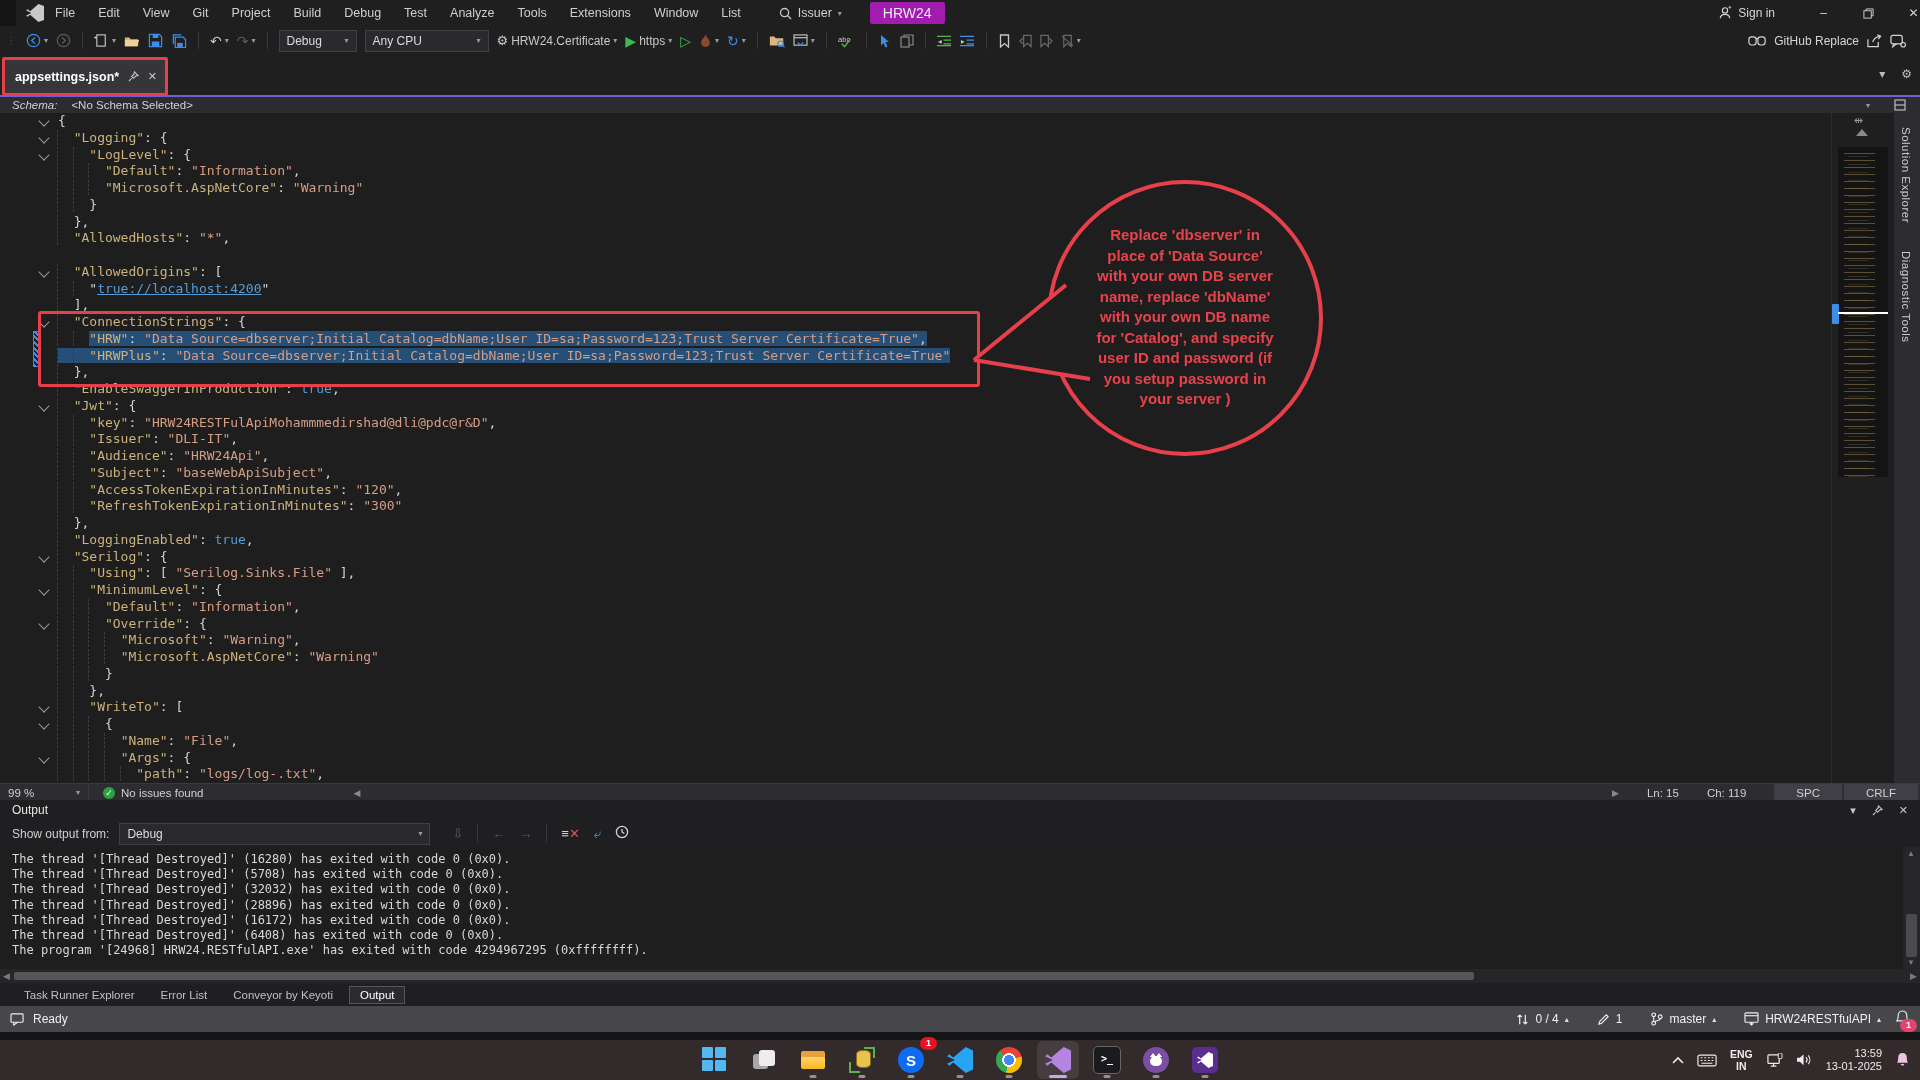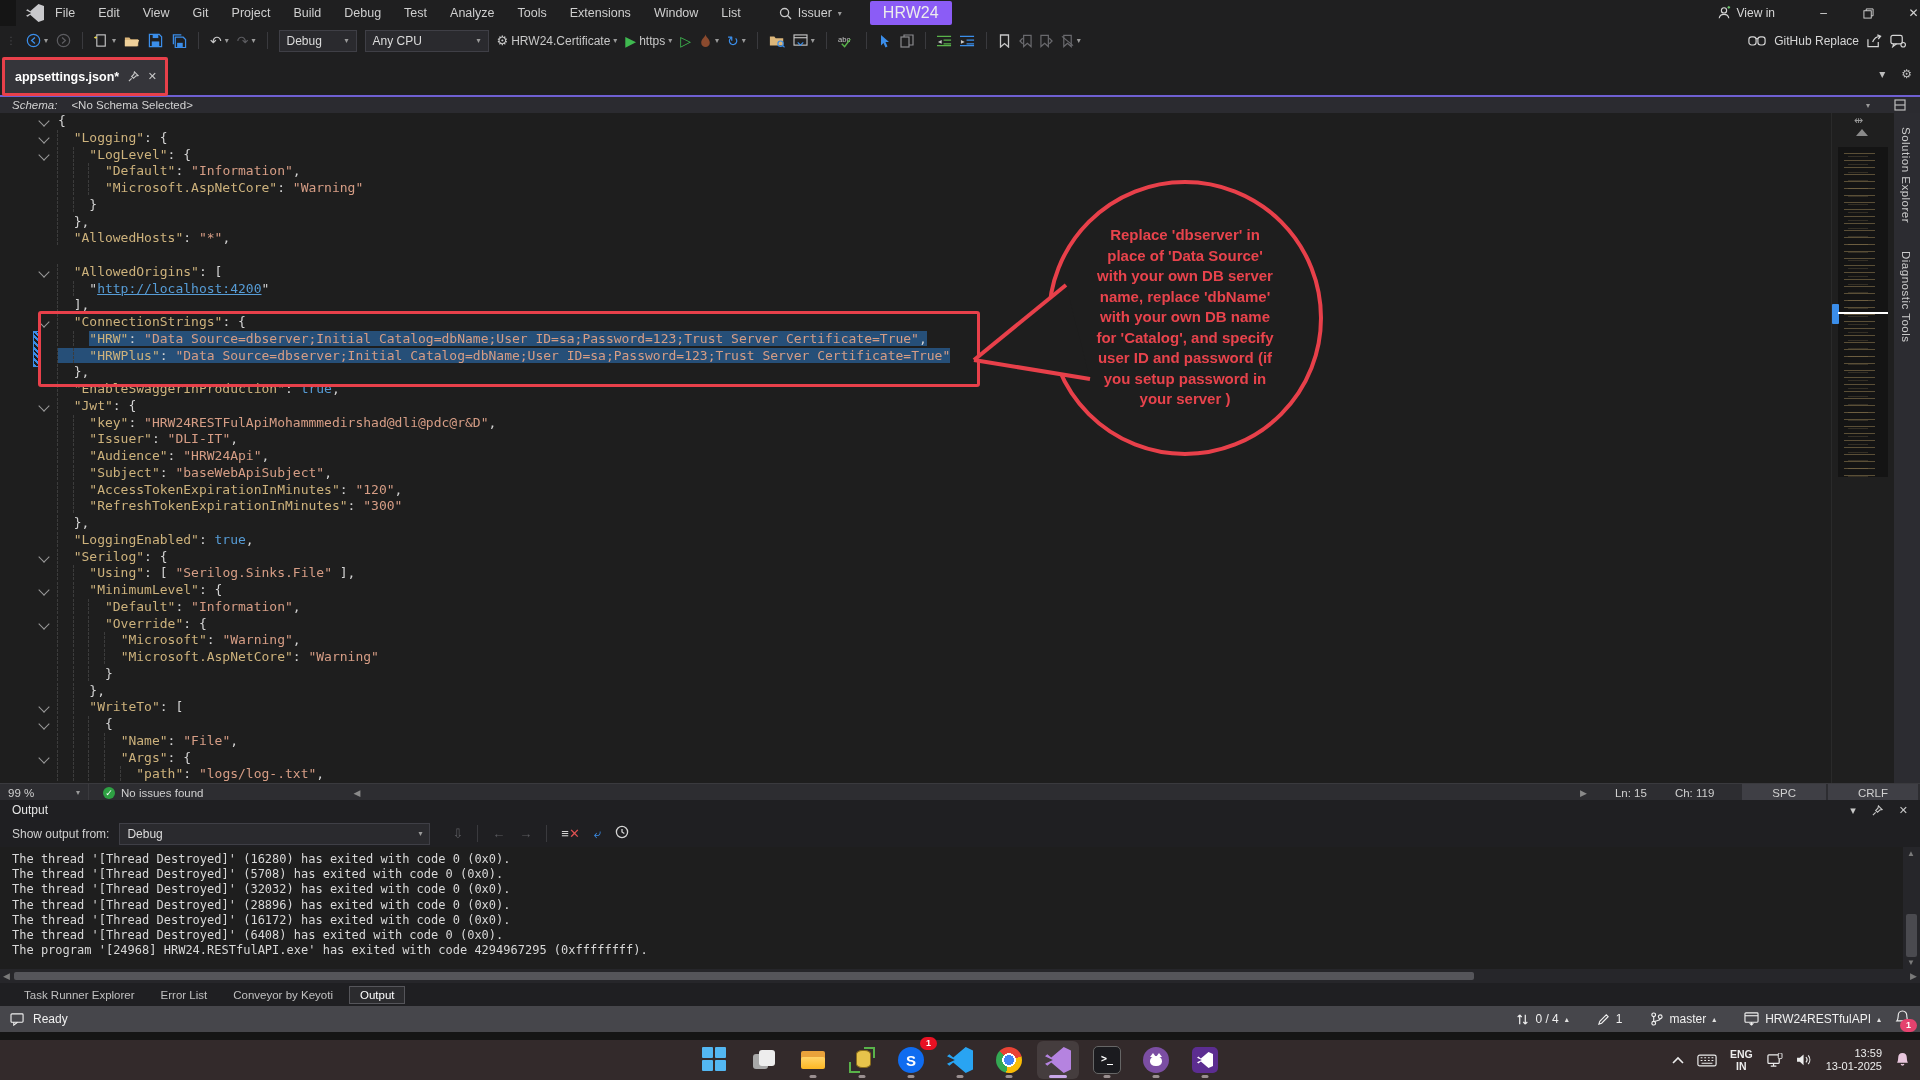--- a/index.html
+++ b/index.html
@@ -6,21 +6,21 @@
   #app{position:relative;width:1920px;height:1080px;overflow:hidden;background:#151515;
        font-family:"Liberation Sans",sans-serif;-webkit-font-smoothing:antialiased;color:#cccccc;}
   .abs{position:absolute;}
 
   
   .titlebar{left:16px;top:0;width:1920px;height:26px;background:#1f1f20;display:flex;align-items:center;}
   .vs-logo{width:20px;height:18px;margin:0 10px 0 9px;}
   .menubar{display:flex;gap:23px;font-size:12.5px;color:#cfcfcf;}
   .menu-item{cursor:default;}
   .tb-search{display:flex;align-items:center;gap:6px;margin-left:38px;color:#cfcfcf;font-size:12.5px;}
-  .chip{background:#8b5cf6;color:#ececec;font-size:16px;padding:3px 13px;border-radius:2px;margin-left:28px;}
+  .chip{background:#a21caf;color:#ececec;font-size:14px;padding:3px 13px;border-radius:2px;margin-left:28px;}
   .tb-right{margin-left:auto;display:flex;align-items:center;height:100%;}
   .signin{display:flex;align-items:center;gap:6px;font-size:12px;color:#d6d6d6;margin-right:26px;}
   .winbtn{width:45px;height:26px;display:flex;align-items:center;justify-content:center;color:#d6d6d6;font-size:12px;}
   .caret{font-size:8px;color:#9a9a9a;}
 
   
   .toolbar{left:0;top:26px;width:1920px;height:29px;background:#1f1f20;display:flex;align-items:center;font-size:12px;}
   .tsep{width:1px;height:17px;background:#3a3a3e;margin:0 7px;}
   .tbtn{display:flex;align-items:center;gap:3px;padding:0 4px;color:#c8c8c8;}
   .combo{display:flex;align-items:center;justify-content:space-between;background:#2a2a2e;border:1px solid #3f3f46;
@@ -74,21 +74,21 @@
   .side-tab{writing-mode:vertical-rl;color:#cccccc;font-size:11.5px;padding:14px 6px;letter-spacing:.5px;}
 
   
   .edstatus{left:0;top:783px;width:1920px;height:17px;background:#2d2d31;border-top:1px solid #3a3a3e;
             display:flex;align-items:center;font-size:11.5px;color:#d0d0d0;}
   .zoombox{width:72px;display:flex;justify-content:space-between;align-items:center;padding:0 8px;border-right:1px solid #3a3a3e;height:100%;}
   .health{display:flex;align-items:center;gap:6px;margin-left:14px;}
   .okdot{width:12px;height:12px;border-radius:50%;background:#2ea043;color:#fff;font-size:9px;line-height:12px;text-align:center;}
   .ed-right{margin-left:auto;display:flex;align-items:center;height:100%;}
   .ed-right .seg{margin-right:28px;}
-  .chipseg{background:#3f3f45;height:100%;display:flex;align-items:center;padding:0 30px;margin-right:2px;}
+  .chipseg{background:#3f3f45;height:100%;display:flex;align-items:center;padding:0 22px;margin-right:2px;}
 
   
   .output{left:0;top:800px;width:1920px;height:183px;background:#1f1f22;}
   .out-head{height:20px;display:flex;align-items:center;font-size:12px;color:#e6e6e6;padding-left:12px;}
   .out-head-r{margin-left:auto;display:flex;gap:16px;margin-right:12px;color:#c8c8c8;font-size:11px;align-items:center;}
   .out-tools{height:27px;display:flex;align-items:center;font-size:12px;color:#d0d0d0;padding-left:12px;}
   .out-combo{width:295px;height:20px;margin-left:10px;}
   .oico{margin:0 7px;font-size:13px;}
   .out-text{position:absolute;left:0;top:47px;right:17px;bottom:14px;background:#1e1e1e;overflow:hidden;
      font-family:"DejaVu Sans Mono",monospace;font-size:12px;line-height:15.2px;color:#d8d8d8;padding:5px 0 0 12px;white-space:pre;}
@@ -189,21 +189,21 @@
       <span class="caret">▾</span>
     </div>
     <div class="chip">HRW24</div>
     <div class="tb-right">
       <div class="signin">
         <svg width="14" height="14" viewBox="0 0 16 16">
             <circle cx="8" cy="5" r="3" fill="none" stroke="#d6d6d6" stroke-width="1.3"></circle>
             <path d="M2.5 14 C3 10.8 5.3 9.5 8 9.5 C10.7 9.5 13 10.8 13.5 14" fill="none" stroke="#d6d6d6" stroke-width="1.3"></path>
             <path d="M12 1.5 h3 M13.5 0 v3" stroke="#6bc46d" stroke-width="1.3"></path>
           </svg>
-        <span>View in</span>
+        <span>Sign in</span>
       </div>
       <div class="winbtn">–</div>
       <div class="winbtn">
         <svg width="11" height="11" viewBox="0 0 12 12">
             <rect x="1" y="3" width="8" height="8" fill="none" stroke="#d6d6d6"></rect>
             <path d="M3.5 3 V1 H11 V8.5 H9" fill="none" stroke="#d6d6d6"></path>
           </svg>
       </div>
       <div class="winbtn">✕</div>
     </div>
@@ -422,21 +422,21 @@
         <div class="cl"><span class="fold"></span><span><span><span style="color: rgb(212, 212, 212);">{</span></span></span></div>
         <div class="cl"><span class="fold"></span><span><span class="iu">  </span><span><span style="color: rgb(205, 178, 124);">"Logging"</span><span style="color: rgb(212, 212, 212);">: {</span></span></span></div>
         <div class="cl"><span class="fold"></span><span><span class="iu">  </span><span class="iu">  </span><span><span style="color: rgb(205, 178, 124);">"LogLevel"</span><span style="color: rgb(212, 212, 212);">: {</span></span></span></div>
         <div class="cl"><span><span class="iu">  </span><span class="iu">  </span><span class="iu">  </span><span><span style="color: rgb(205, 178, 124);">"Default"</span><span style="color: rgb(212, 212, 212);">: </span><span style="color: rgb(214, 157, 133);">"Information"</span><span style="color: rgb(212, 212, 212);">,</span></span></span></div>
         <div class="cl"><span><span class="iu">  </span><span class="iu">  </span><span class="iu">  </span><span><span style="color: rgb(205, 178, 124);">"Microsoft.AspNetCore"</span><span style="color: rgb(212, 212, 212);">: </span><span style="color: rgb(214, 157, 133);">"Warning"</span></span></span></div>
         <div class="cl"><span><span class="iu">  </span><span class="iu">  </span><span><span style="color: rgb(212, 212, 212);">}</span></span></span></div>
         <div class="cl"><span><span class="iu">  </span><span><span style="color: rgb(212, 212, 212);">},</span></span></span></div>
         <div class="cl"><span><span class="iu">  </span><span><span style="color: rgb(205, 178, 124);">"AllowedHosts"</span><span style="color: rgb(212, 212, 212);">: </span><span style="color: rgb(214, 157, 133);">"*"</span><span style="color: rgb(212, 212, 212);">,</span></span></span></div>
         <div class="cl"><span><span></span></span></div>
         <div class="cl"><span class="fold"></span><span><span class="iu">  </span><span><span style="color: rgb(205, 178, 124);">"AllowedOrigins"</span><span style="color: rgb(212, 212, 212);">: [</span></span></span></div>
-        <div class="cl"><span><span class="iu">  </span><span class="iu">  </span><span><span style="color: rgb(212, 212, 212);">"</span><span class="lnk" style="color: rgb(86, 156, 214);">http://localhost:4200</span><span style="color: rgb(212, 212, 212);">"</span></span></span></div>
+        <div class="cl"><span><span class="iu">  </span><span class="iu">  </span><span><span style="color: rgb(212, 212, 212);">"</span><span class="lnk" style="color: rgb(86, 156, 214);">true://localhost:4200</span><span style="color: rgb(212, 212, 212);">"</span></span></span></div>
         <div class="cl"><span><span class="iu">  </span><span><span style="color: rgb(212, 212, 212);">],</span></span></span></div>
         <div class="cl"><span class="fold"></span><span><span class="iu">  </span><span><span style="color: rgb(205, 178, 124);">"ConnectionStrings"</span><span style="color: rgb(212, 212, 212);">: {</span></span></span></div>
         <div class="cl"><span><span class="iu">  </span><span class="iu">  </span><span class="sel"><span style="color: rgb(205, 178, 124);">"HRW"</span><span style="color: rgb(212, 212, 212);">: </span><span style="color: rgb(214, 157, 133);">"Data Source=dbserver;Initial Catalog=dbName;User ID=sa;Password=123;Trust Server Certificate=True"</span><span style="color: rgb(212, 212, 212);">,</span></span></span></div>
         <div class="cl"><span class="sel"><span class="iu">  </span><span class="iu">  </span><span><span style="color: rgb(205, 178, 124);">"HRWPlus"</span><span style="color: rgb(212, 212, 212);">: </span><span style="color: rgb(214, 157, 133);">"Data Source=dbserver;Initial Catalog=dbName;User ID=sa;Password=123;Trust Server Certificate=True"</span></span></span></div>
         <div class="cl"><span><span class="iu">  </span><span><span style="color: rgb(212, 212, 212);">},</span></span></span></div>
         <div class="cl"><span><span class="iu">  </span><span><span style="color: rgb(205, 178, 124);">"EnableSwaggerInProduction"</span><span style="color: rgb(212, 212, 212);">: </span><span style="color: rgb(86, 156, 214);">true</span><span style="color: rgb(212, 212, 212);">,</span></span></span></div>
         <div class="cl"><span class="fold"></span><span><span class="iu">  </span><span><span style="color: rgb(205, 178, 124);">"Jwt"</span><span style="color: rgb(212, 212, 212);">: {</span></span></span></div>
         <div class="cl"><span><span class="iu">  </span><span class="iu">  </span><span><span style="color: rgb(205, 178, 124);">"key"</span><span style="color: rgb(212, 212, 212);">: </span><span style="color: rgb(214, 157, 133);">"HRW24RESTFulApiMohammmedirshad@dli@pdc@r&amp;D"</span><span style="color: rgb(212, 212, 212);">,</span></span></span></div>
         <div class="cl"><span><span class="iu">  </span><span class="iu">  </span><span><span style="color: rgb(205, 178, 124);">"Issuer"</span><span style="color: rgb(212, 212, 212);">: </span><span style="color: rgb(214, 157, 133);">"DLI-IT"</span><span style="color: rgb(212, 212, 212);">,</span></span></span></div>
         <div class="cl"><span><span class="iu">  </span><span class="iu">  </span><span><span style="color: rgb(205, 178, 124);">"Audience"</span><span style="color: rgb(212, 212, 212);">: </span><span style="color: rgb(214, 157, 133);">"HRW24Api"</span><span style="color: rgb(212, 212, 212);">,</span></span></span></div>

